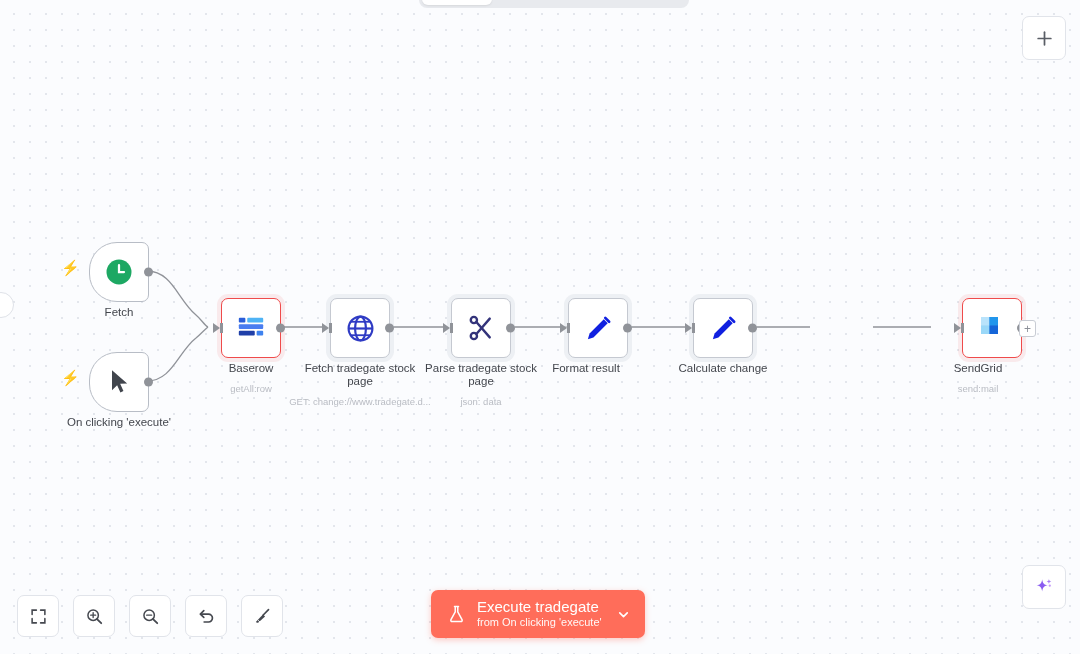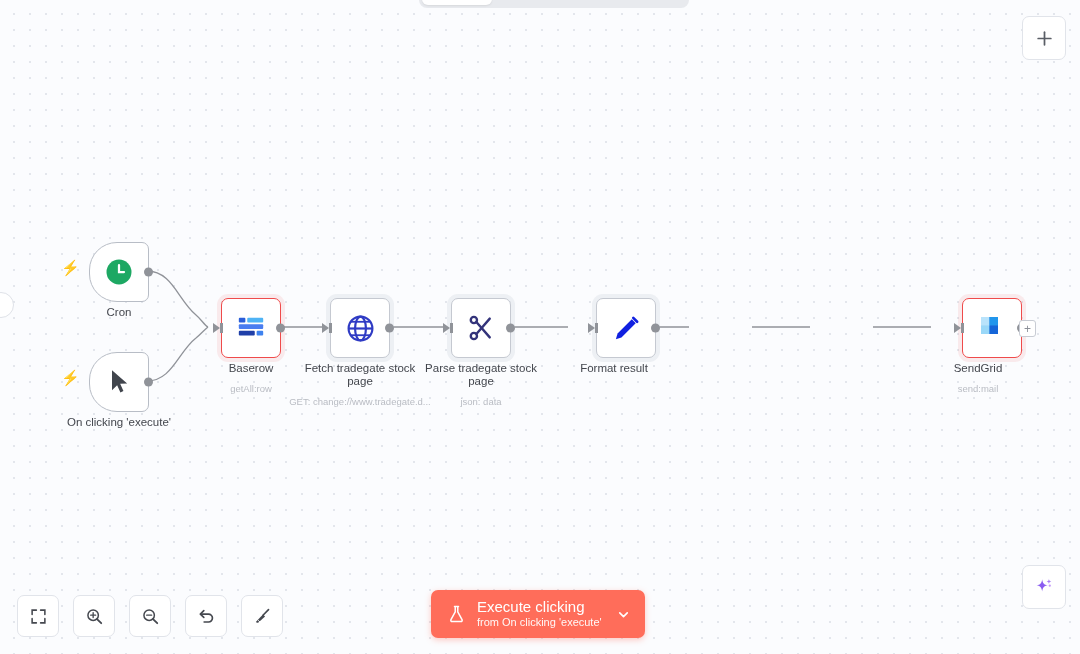--- a/index.html
+++ b/index.html
@@ -263,21 +263,21 @@
 
   <div class="node" style="left:89px; top:242px;">
     <div class="bolt">⚡</div>
     <div class="node-box trigger">
       <svg width="30" height="30" viewBox="0 0 24 24">
         <circle cx="12" cy="12" r="10" fill="#1da863"></circle>
         <path d="M12 6.5 V12 H16" stroke="#ffffff" stroke-width="1.8" fill="none" stroke-linecap="round"></path>
       </svg>
       <div class="dot-out"></div>
     </div>
-    <div class="node-label">Cron</div>
+    <div class="node-label">Fetch</div>
   </div>
 
   <div class="node" style="left:89px; top:352px;">
     <div class="bolt">⚡</div>
     <div class="node-box trigger">
       <svg width="28" height="28" viewBox="0 0 24 24">
         <path d="M6 2 L6 19 L10.4 14.8 L13.2 21 L15.8 19.7 L13 13.6 L19 13.2 Z" fill="#41454d"></path>
       </svg>
       <div class="dot-out"></div>
     </div>
@@ -331,32 +331,43 @@
         <line x1="8.3" y1="7.2" x2="19" y2="19.5" stroke="#33337a" stroke-width="1.9" stroke-linecap="round"></line>
         <line x1="8.3" y1="16.8" x2="19" y2="4.5" stroke="#33337a" stroke-width="1.9" stroke-linecap="round"></line>
       </svg>
       <div class="dot-out"></div>
     </div>
     <div class="node-label">Parse tradegate stock
 page</div>
     <div class="node-sub" style="top:90px;">json: data</div>
   </div>
 
-  <div class="node" style="left:572px; top:298px;padding-left:24px;">
+  <div class="node" style="left:544px; top:298px;padding-left:24px;">
     <div class="node-box">
       <div class="arrow-in"></div>
       <svg width="29" height="29" viewBox="0 0 24 24">
         <path d="M3.2 20.8 L4.6 16.2 L16.4 4.4 L19.6 7.6 L7.8 19.4 Z" fill="#1020e0"></path>
         <path d="M17.6 3.2 L20.8 6.4" stroke="#1020e0" stroke-width="2.2" stroke-linecap="round"></path>
       </svg>
       <div class="dot-out"></div>
     </div>
     <div class="node-label">Format result</div>
   </div>
 
+  <div class="node" style="left:693px; top:298px;">
+    <div class="node-box">
+      <div class="arrow-in"></div>
+      <svg width="29" height="29" viewBox="0 0 24 24">
+        <path d="M3.2 20.8 L4.6 16.2 L16.4 4.4 L19.6 7.6 L7.8 19.4 Z" fill="#1020e0"></path>
+        <path d="M17.6 3.2 L20.8 6.4" stroke="#1020e0" stroke-width="2.2" stroke-linecap="round"></path>
+      </svg>
+      <div class="dot-out"></div>
+    </div>
+    <div class="node-label">Calculate change</div>
+  </div>
 
 
   <div class="node" style="left:934px; top:298px;padding-left:28px;">
     <div class="node-box error">
       <div class="arrow-in"></div>
       <svg width="30" height="30" viewBox="0 0 30 30">
         <rect x="4" y="4" width="8.5" height="8.5" fill="#b9e3fb"></rect>
         <rect x="12.5" y="4" width="8.5" height="8.5" fill="#1a82e2"></rect>
         <rect x="4" y="12.5" width="8.5" height="8.5" fill="#8fd2f7"></rect>
         <rect x="12.5" y="12.5" width="8.5" height="8.5" fill="#0d62c9"></rect>
@@ -439,21 +450,21 @@
   </div>
 
   <div class="exec-btn">
     <span class="exec-icon">
       <svg width="19" height="22" viewBox="0 0 24 24">
         <path d="M9.5 2.5 H14.5" stroke="#ffffff" stroke-width="2" stroke-linecap="round"></path>
         <path d="M10.4 2.8 V9.4 L5 19.2 C4.4 20.4 5.2 21.6 6.5 21.6 H17.5 C18.8 21.6 19.6 20.4 19 19.2 L13.6 9.4 V2.8" stroke="#ffffff" stroke-width="1.9" fill="none" stroke-linejoin="round"></path>
       </svg>
     </span>
     <span class="exec-text">
-      <span class="exec-main">Execute clicking</span>
+      <span class="exec-main">Execute tradegate</span>
       <span class="exec-sub">from On clicking 'execute'</span>
     </span>
     <span class="exec-chev">
       <svg width="15" height="15" viewBox="0 0 24 24">
         <path d="M6 9.5 L12 15.5 L18 9.5" stroke="#ffffff" stroke-width="2.6" fill="none" stroke-linecap="round" stroke-linejoin="round"></path>
       </svg>
     </span>
   </div>
 
 </div>

